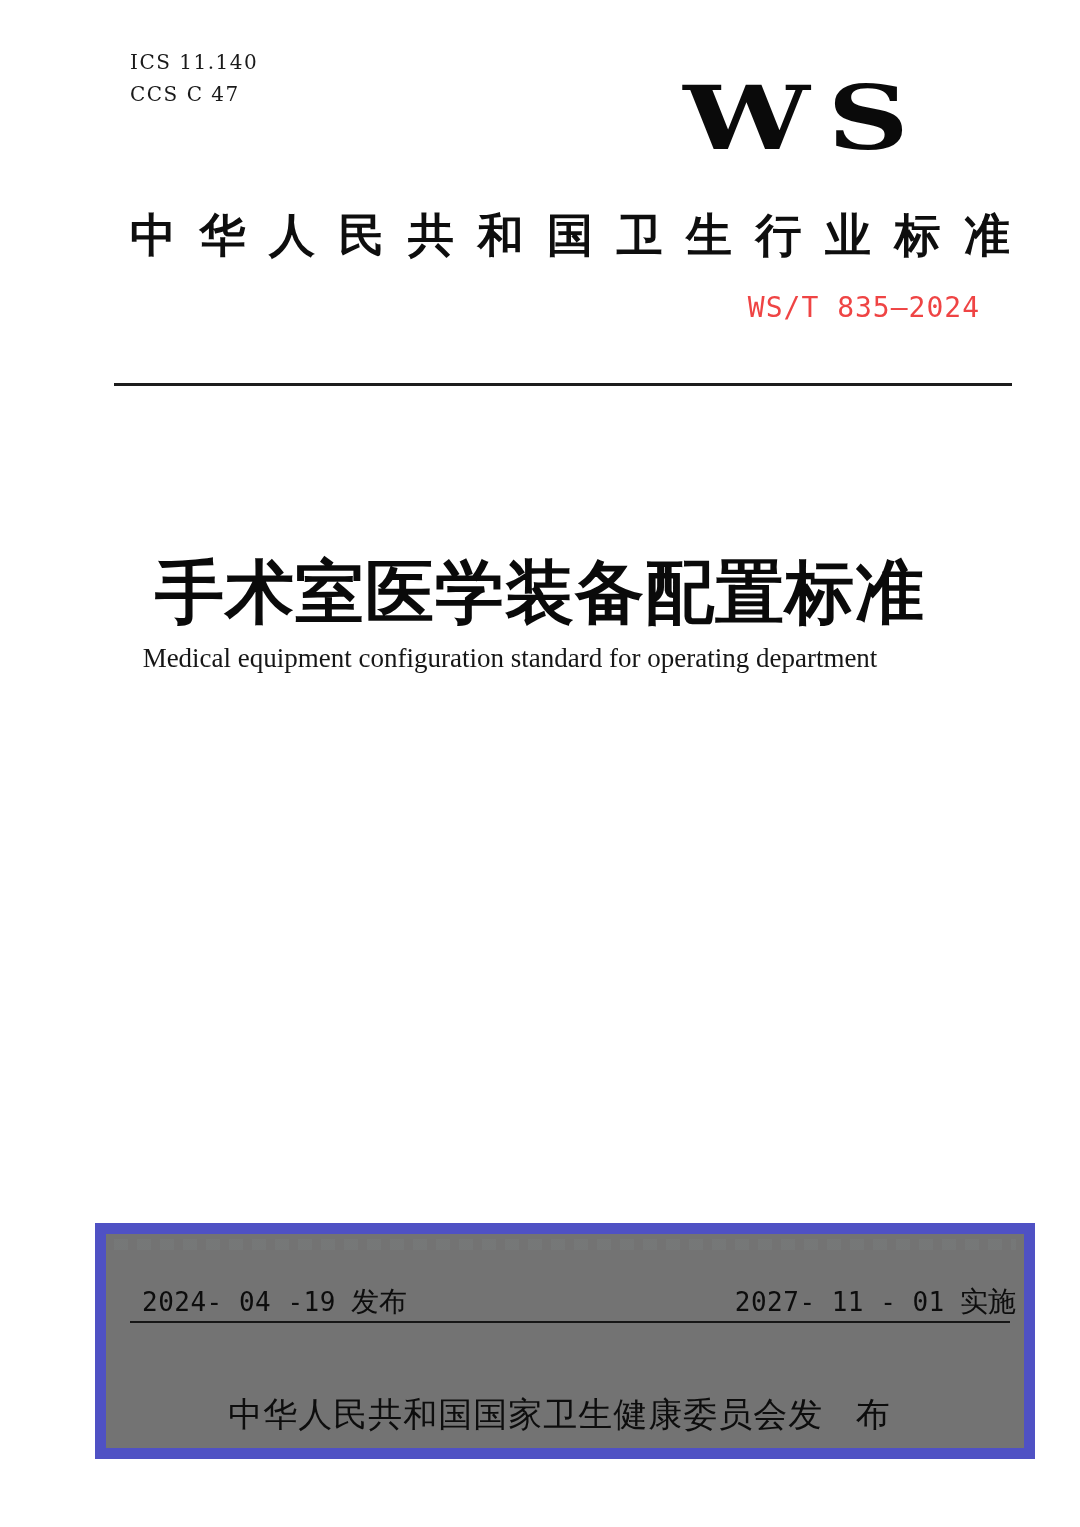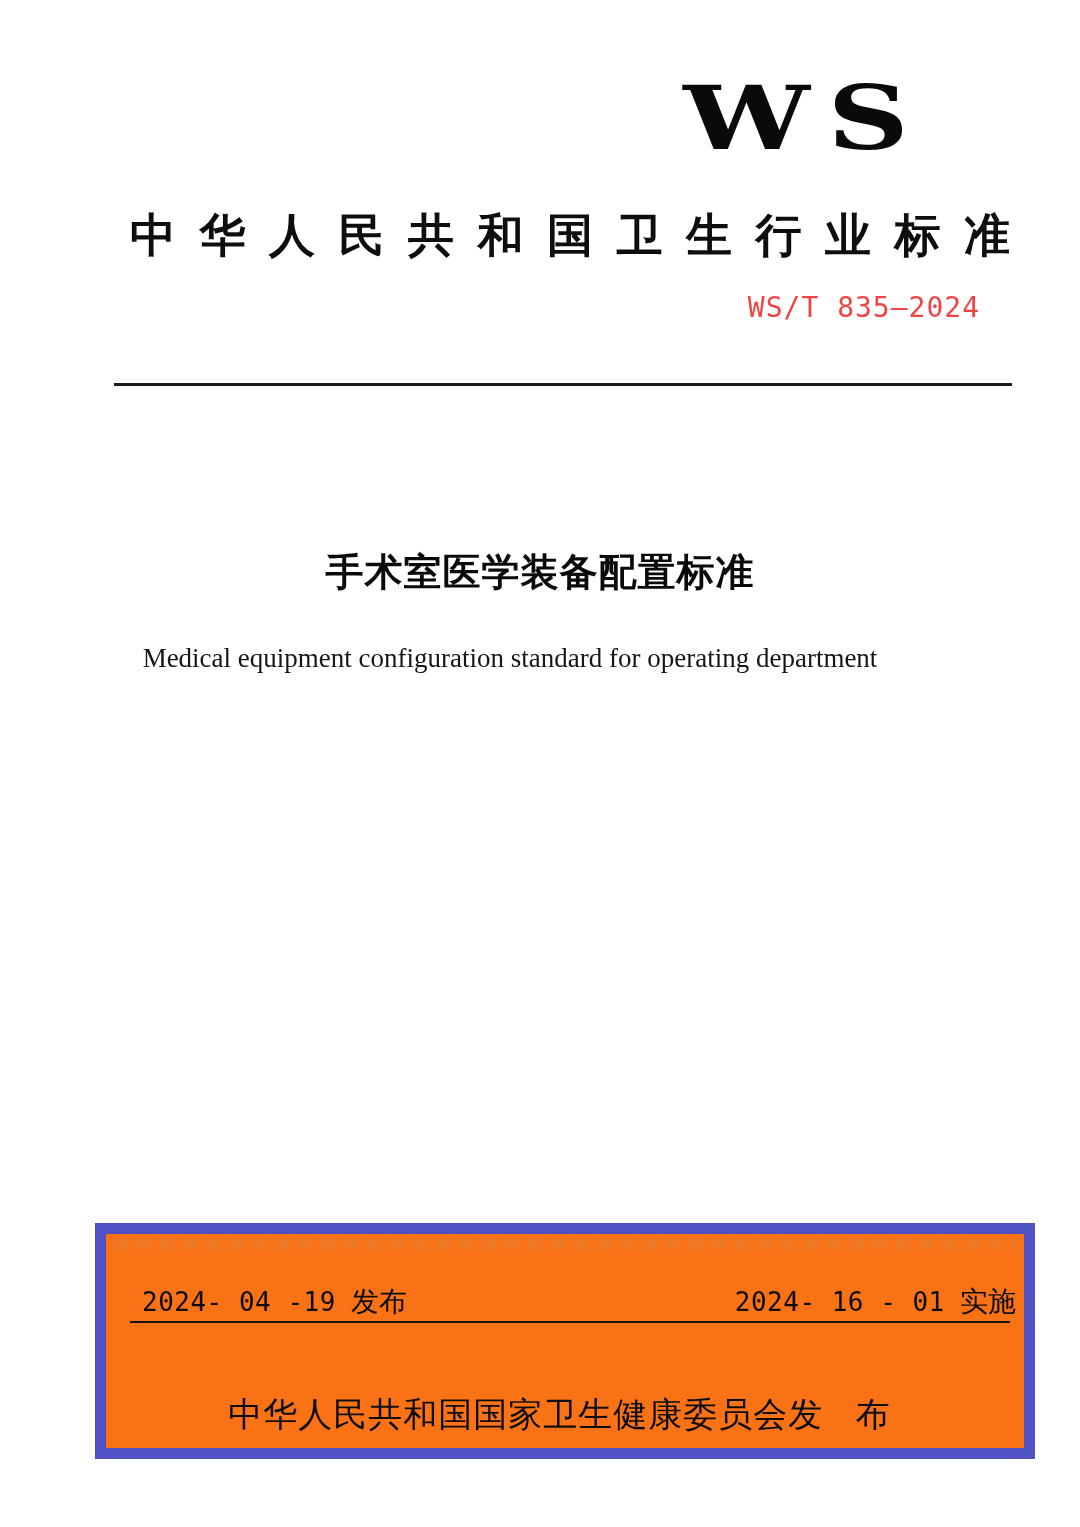--- a/index.html
+++ b/index.html
@@ -43,35 +43,35 @@
     font-size:28px;letter-spacing:1px;
     color:#ef4444;white-space:nowrap;
   }
   .rule{
     position:absolute;left:114px;top:383px;width:898px;height:3px;
     background:#1c1c1c;
   }
   .title-zh{
     position:absolute;left:0;top:547px;width:1080px;margin:0;
     text-align:center;
-    font-size:38px;font-weight:700;letter-spacing:1px;
+    font-size:69px;font-weight:700;letter-spacing:1px;
     color:#0a0a0a;white-space:nowrap;
   }
   .title-en{
     position:absolute;left:0;top:643px;width:1020px;
     text-align:center;
     font-family:"Liberation Serif",serif;
     font-size:27px;color:#161616;
   }
   
   .footer-box{
     position:absolute;left:95px;top:1223px;width:940px;height:236px;
     border:11px solid #4f51c4;
     box-sizing:border-box;
-    background:#f97316;
+    background:#737373;
   }
   .faint-band{
     position:absolute;left:8px;right:8px;top:5px;height:11px;
     background:repeating-linear-gradient(90deg,#8da0a0 0 14px,transparent 14px 23px);
     opacity:0.10;
   }
   .date-line{
     position:absolute;top:52px;
     font-size:26px;line-height:32px;white-space:nowrap;color:#0d0d0d;
   }
@@ -89,20 +89,24 @@
     font-size:34px;font-weight:500;letter-spacing:1px;
     color:#0d0d0d;white-space:nowrap;
   }
   .publisher .action{letter-spacing:12px;font-weight:500;}
 </style>
 </head>
 <body>
 
 <div class="page">
 
+  <div class="ics-block">
+    <div>ICS 11.140</div>
+    <div>CCS C 47</div>
+  </div>
 
   <div class="ws-logo">WS</div>
 
   <div class="std-type">
       <span>中</span>
       <span>华</span>
       <span>人</span>
       <span>民</span>
       <span>共</span>
       <span>和</span>
@@ -126,21 +130,21 @@
   <div class="footer-box" style="border-color: rgb(79, 81, 196);">
 
     <div class="faint-band"></div>
 
     <div class="date-line date-issue">
       <span class="num">2024- 04 -19</span>
       <span class="lbl">发布</span>
     </div>
 
     <div class="date-line date-impl">
-      <span class="num">2024- 16 - 01</span>
+      <span class="num">2027- 11 - 01</span>
       <span class="lbl">实施</span>
     </div>
 
     <div class="date-rule"></div>
 
     <div class="publisher">
       <span>中华人民共和国国家卫生健康委员会</span><span class="action">发 布</span>
     </div>
 
   </div>

